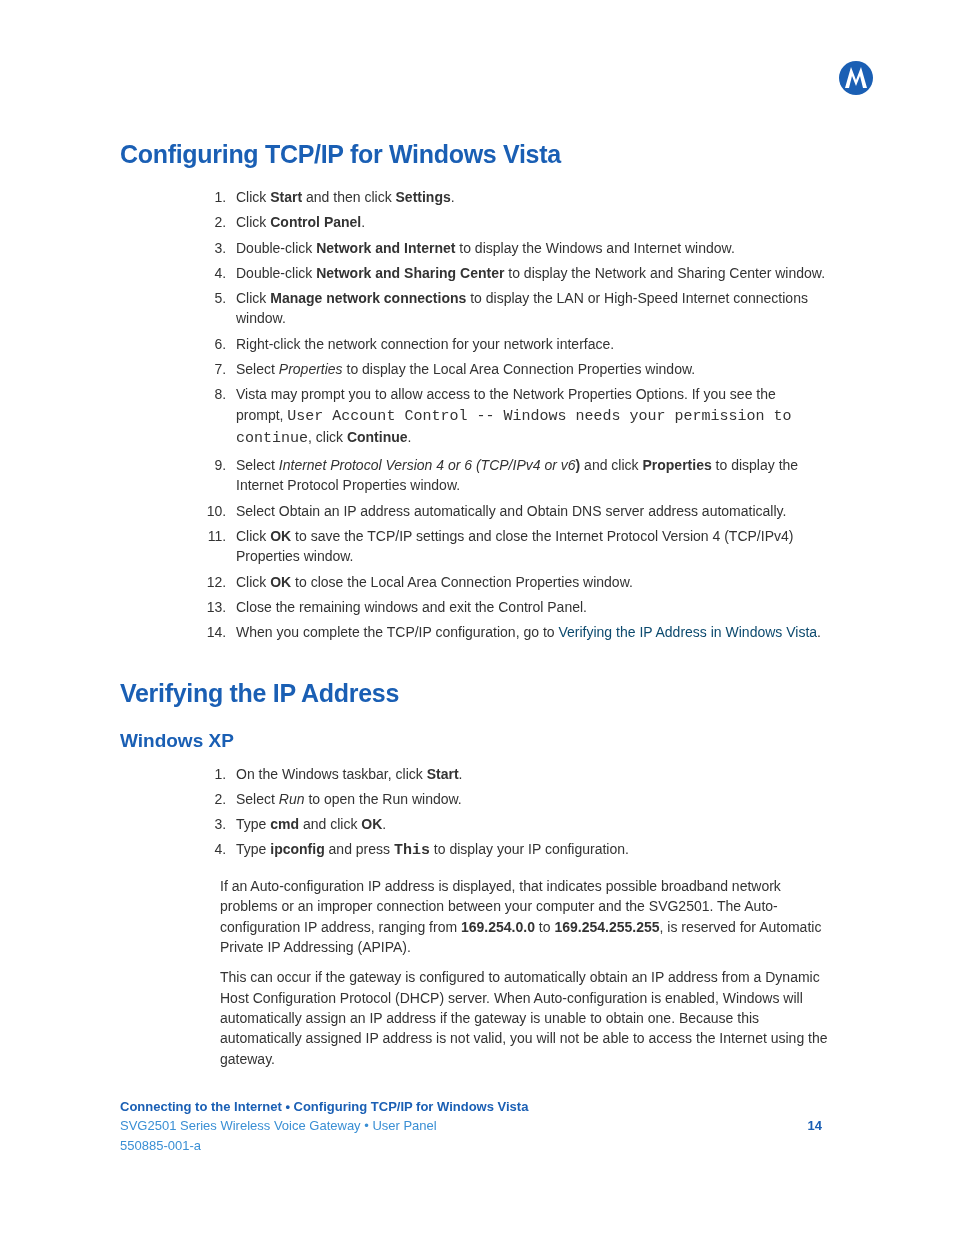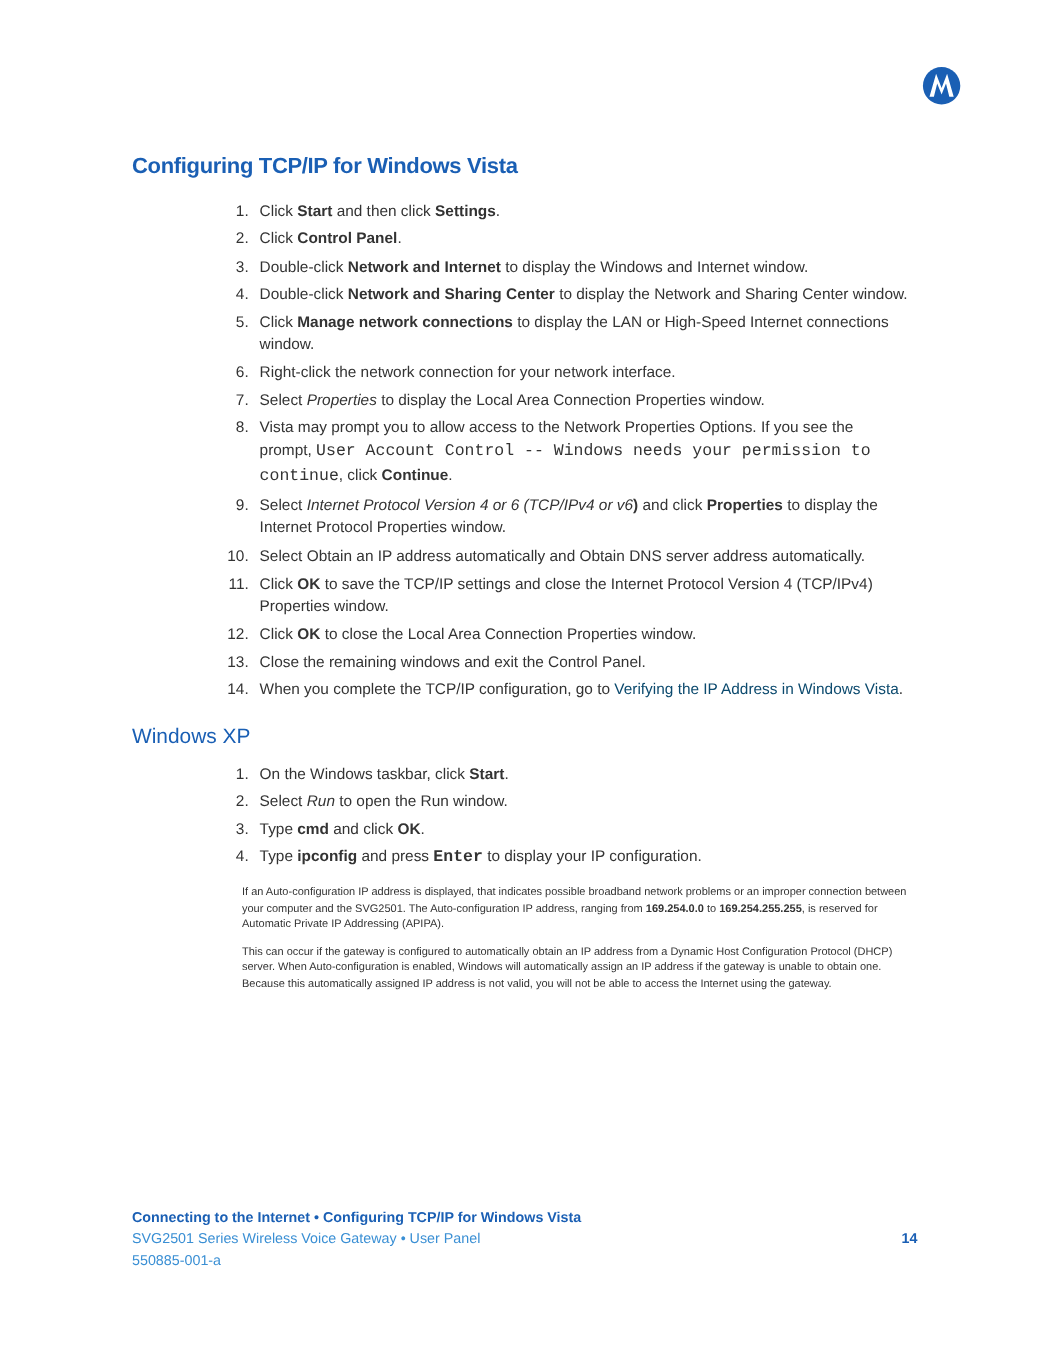--- a/index.html
+++ b/index.html
@@ -19,61 +19,61 @@
   .logo {
     position: absolute;
     top: 60px;
     right: 80px;
     width: 36px;
     height: 36px;
   }
   h1 {
     font-family: Arial, Helvetica, sans-serif;
     font-weight: bold;
-    font-size: 20px;
+    font-size: 25px;
     color: #1a5fb4;
     margin: 80px 0 18px 0;
     letter-spacing: -0.3px;
   }
   h1.second {
     margin-top: 36px;
   }
   h2 {
     font-family: Arial, Helvetica, sans-serif;
-    font-weight: normal;
+    font-weight: bold;
     font-size: 19px;
     color: #1a5fb4;
     margin: 22px 0 12px 0;
   }
   ol {
     margin: 0 8px 14px 0;
     padding-left: 110px;
     font-size: 14px;
     line-height: 1.45;
     color: #333;
   }
   ol li {
     padding-left: 6px;
     margin-bottom: 5px;
   }
   .para {
     margin: 6px 0 10px 100px;
-    font-size: 10px;
+    font-size: 14px;
     line-height: 1.45;
     color: #333;
   }
   .bold { font-weight: bold; }
   .italic { font-style: italic; }
   .mono { font-family: "Courier New", monospace; font-size: 15px; }
   .link { color: #0c4a6e; text-decoration: none; cursor: pointer; }
   .footer {
     position: absolute;
     bottom: 80px;
     left: 120px;
-    right: 120px;
+    right: 132px;
     font-size: 13px;
     line-height: 1.5;
   }
   .footer-breadcrumb {
     color: #1a5fb4;
     font-weight: bold;
   }
   .footer-guide {
     color: #3a8fd4;
   }
@@ -111,27 +111,28 @@
     <li><span>Select </span><span class="italic">Properties</span><span> to display the Local Area Connection Properties window.</span></li>
     <li><span>Vista may prompt you to allow access to the Network Properties Options. If you see the prompt, </span><span class="mono">User Account Control -- Windows needs your permission to continue</span><span>, click </span><span class="bold">Continue</span><span>.</span></li>
     <li><span>Select </span><span class="italic">Internet Protocol Version 4 or 6 (TCP/IPv4 or v6</span><span class="bold">)</span><span> and click </span><span class="bold">Properties</span><span> to display the Internet Protocol Properties window.</span></li>
     <li><span>Select Obtain an IP address automatically and Obtain DNS server address automatically.</span></li>
     <li><span>Click </span><span class="bold">OK</span><span> to save the TCP/IP settings and close the Internet Protocol Version 4 (TCP/IPv4) Properties window.</span></li>
     <li><span>Click </span><span class="bold">OK</span><span> to close the Local Area Connection Properties window.</span></li>
     <li><span>Close the remaining windows and exit the Control Panel.</span></li>
     <li><span>When you complete the TCP/IP configuration, go to </span><a class="link">Verifying the IP Address in Windows Vista</a><span>.</span></li>
   </ol>
 
+  <h1 class="second">Verifying the IP Address</h1>
   <h2>Windows XP</h2>
 
   <ol>
     <li><span>On the Windows taskbar, click </span><span class="bold">Start</span><span>.</span></li>
     <li><span>Select </span><span class="italic">Run</span><span> to open the Run window.</span></li>
     <li><span>Type </span><span class="bold">cmd</span><span> and click </span><span class="bold">OK</span><span>.</span></li>
-    <li><span>Type </span><span class="bold">ipconfig</span><span> and press </span><span class="mono bold">Enter</span><span> to display your IP configuration.</span></li>
+    <li><span>Type </span><span class="bold">ipconfig</span><span> and press </span><span class="mono bold">This</span><span> to display your IP configuration.</span></li>
   </ol>
 
   <p class="para">
     <span>If an Auto-configuration IP address is displayed, that indicates possible broadband network problems or an improper connection between your computer and the SVG2501. The Auto-configuration IP address, ranging from </span><span class="bold">169.254.0.0</span><span> to </span><span class="bold">169.254.255.255</span><span>, is reserved for Automatic Private IP Addressing (APIPA).</span>
   </p>
   <p class="para">This can occur if the gateway is configured to automatically obtain an IP address from a Dynamic Host Configuration Protocol (DHCP) server. When Auto-configuration is enabled, Windows will automatically assign an IP address if the gateway is unable to obtain one. Because this automatically assigned IP address is not valid, you will not be able to access the Internet using the gateway.</p>
 
   <div class="footer">
     <div class="footer-breadcrumb">Connecting to the Internet • Configuring TCP/IP for Windows Vista</div>
     <div>

